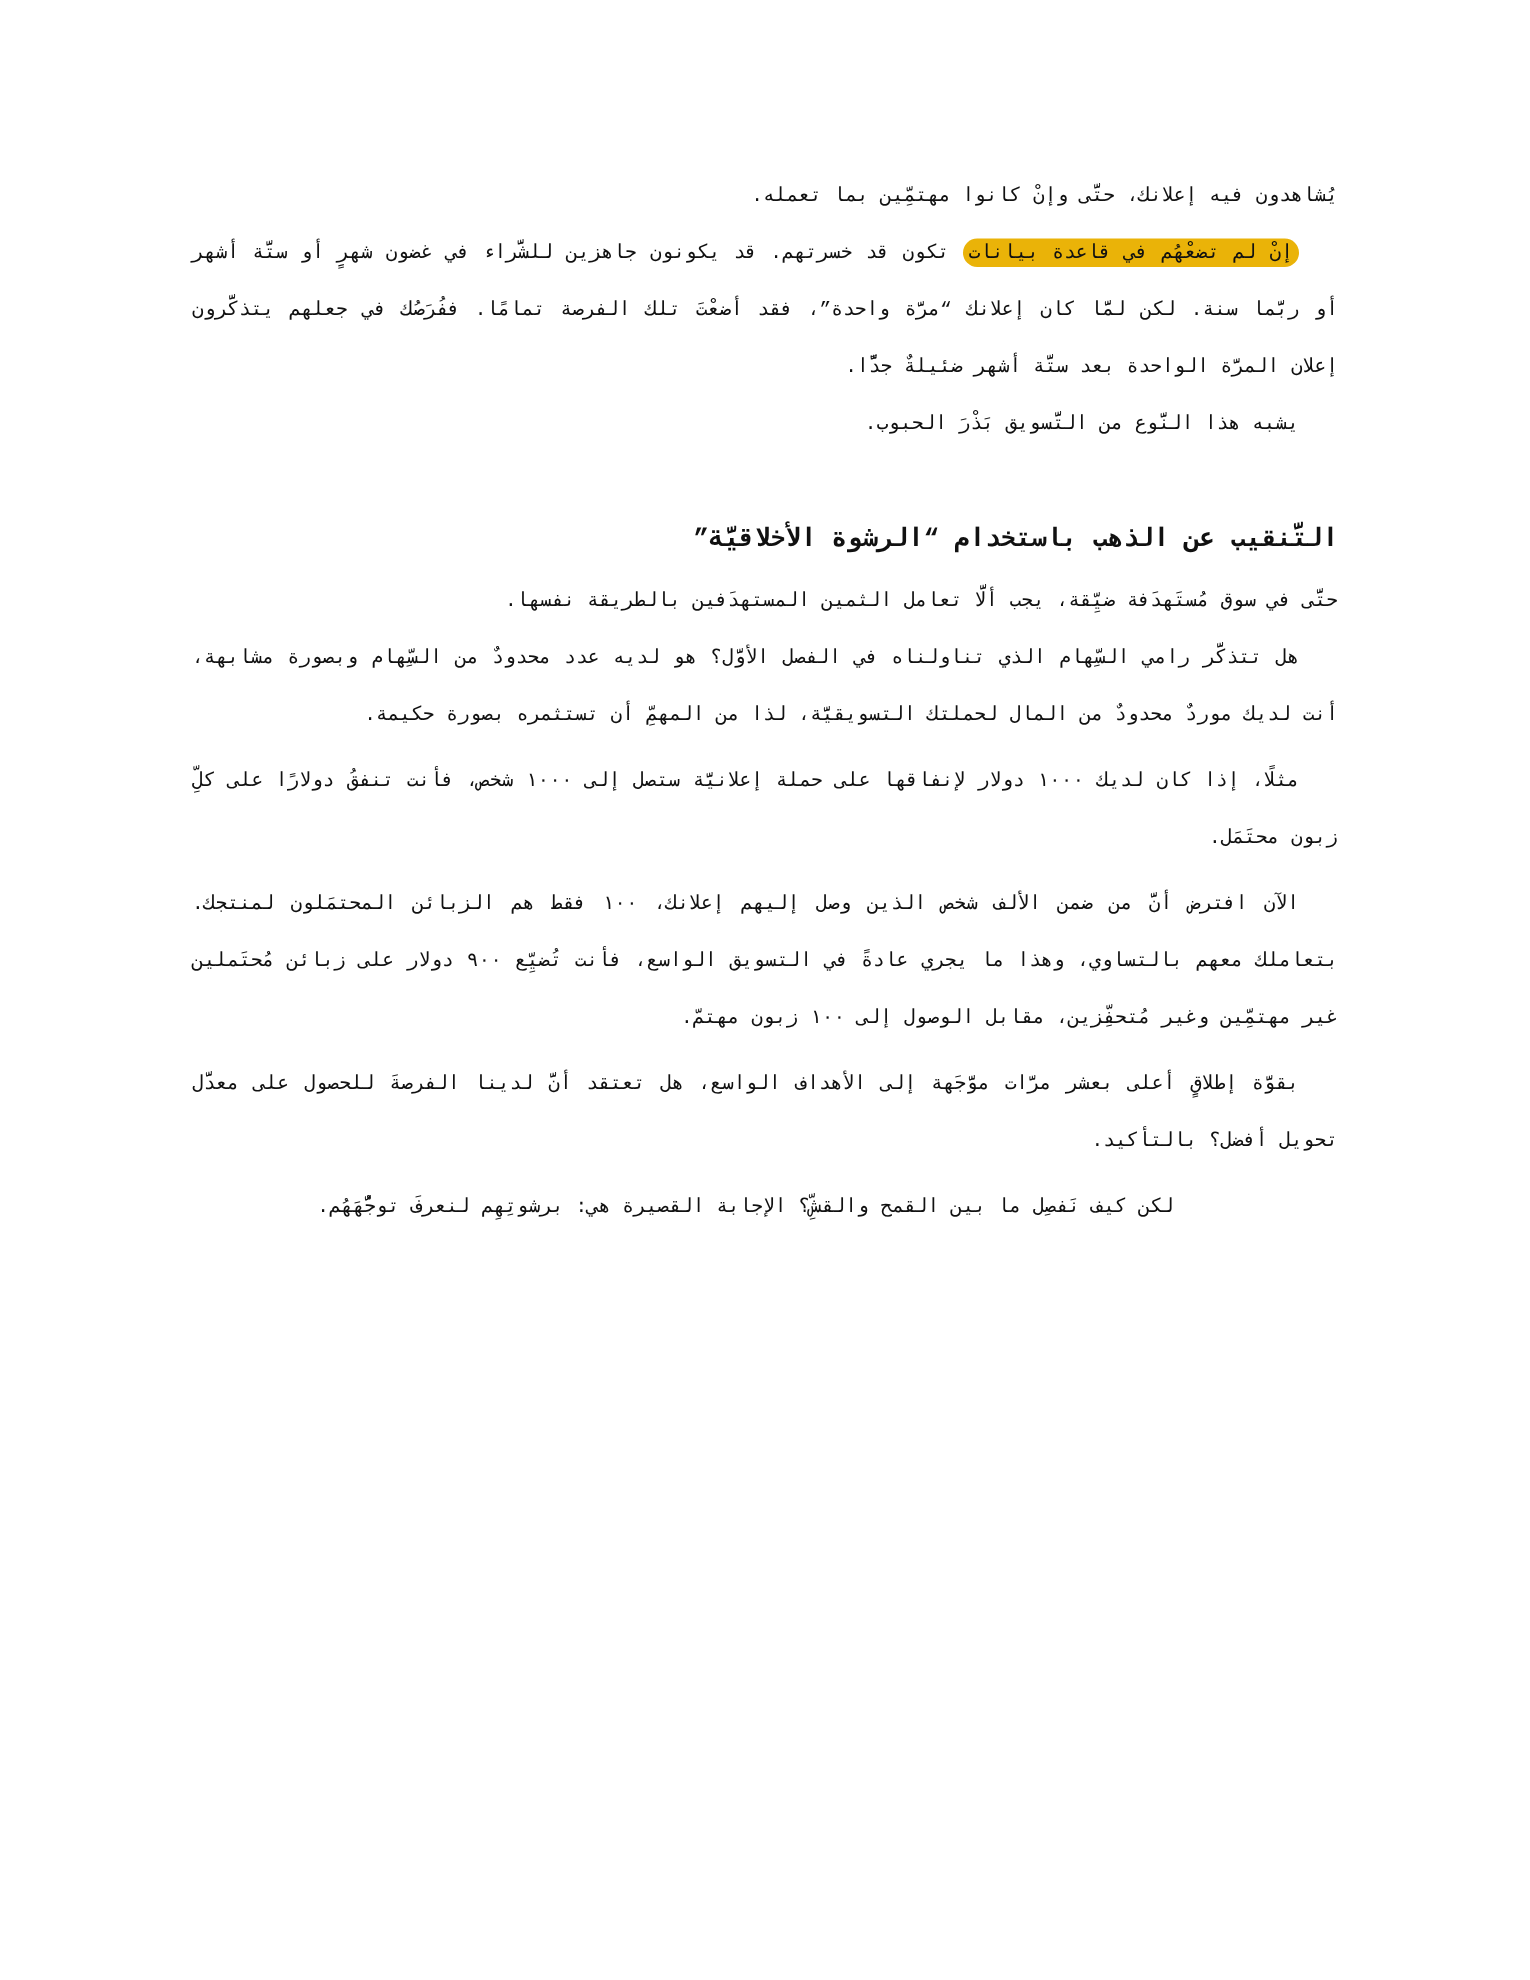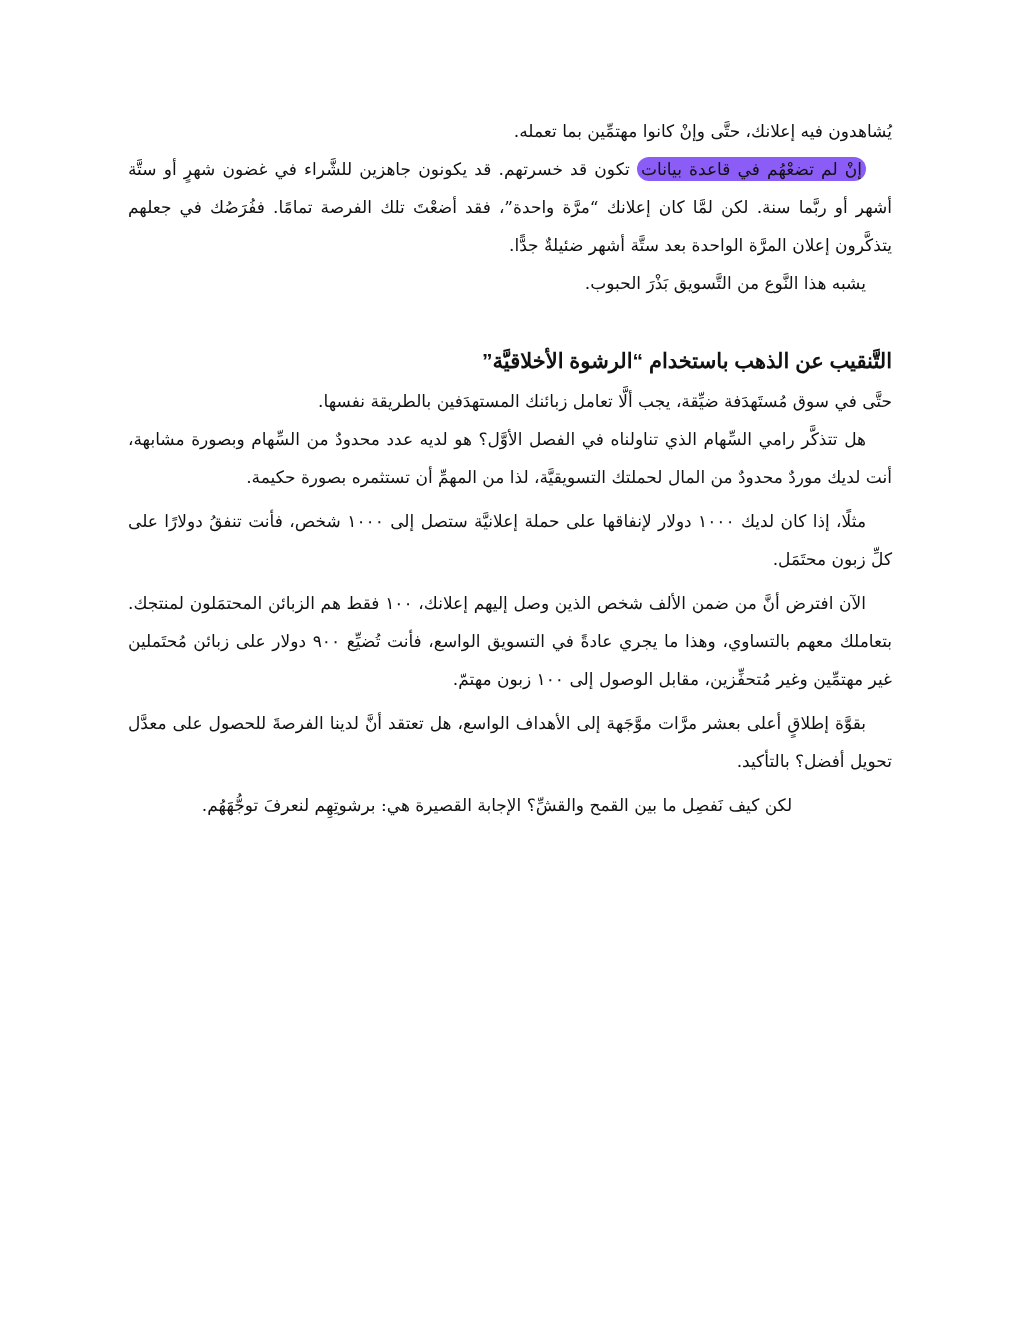--- a/index.html
+++ b/index.html
@@ -17,36 +17,37 @@
     }
     .page {
       position: absolute;
       left: 128px;
       top: 112px;
       width: 764px;
       direction: rtl;
       text-align: justify;
     }
     .p {
-      font-size: 17px;
+      font-size: 13px;
       line-height: 38px;
       margin: 0;
+      font-family: Liberation Mono, monospace;
     }
     .p.indent { text-indent: 26px; }
     .p.gap { margin-top: 6px; }
     .p.last-center { text-align: center; }
     .highlight {
-      background: #8b5cf6;
+      background: #eab308;
       border-radius: 12px;
       padding: 2px 4px;
     }
     .heading {
-      font-family: Liberation Sans, sans-serif;
+      font-family: Liberation Mono, monospace;
       font-weight: bold;
-      font-size: 21px;
+      font-size: 17px;
       line-height: 30px;
       margin: 44px 0 6px 0;
     }
     .note {
       font-size: 14px;
       font-weight: bold;
       line-height: 36px;
       margin: 4px 0 6px 0;
     }
   </style>
@@ -56,21 +57,21 @@
 <div class="page">
 
   <p class="p">يُشاهدون فيه إعلانك، حتَّى وإنْ كانوا مهتمِّين بما تعمله.</p>
 
   <p class="p indent"><span class="highlight">إنْ لم تضعْهُم في قاعدة بيانات</span><span> تكون قد خسرتهم. قد يكونون جاهزين للشَّراء في غضون شهرٍ أو ستَّة أشهر أو ربَّما سنة. لكن لمَّا كان إعلانك “مرَّة واحدة”، فقد أضعْتَ تلك الفرصة تمامًا. ففُرَصُك في جعلهم يتذكَّرون إعلان المرَّة الواحدة بعد ستَّة أشهر ضئيلةٌ جدًّا.</span></p>
 
   <p class="p indent">يشبه هذا النَّوع من التَّسويق بَذْرَ الحبوب.</p>
 
   <h2 class="heading">التَّنقيب عن الذهب باستخدام “الرشوة الأخلاقيَّة”</h2>
 
-  <p class="p">حتَّى في سوق مُستَهدَفة ضيِّقة، يجب ألَّا تعامل زبائنك المستهدَفين بالطريقة نفسها.</p>
+  <p class="p">حتَّى في سوق مُستَهدَفة ضيِّقة، يجب ألَّا تعامل الثمين المستهدَفين بالطريقة نفسها.</p>
 
 
   <p class="p indent">هل تتذكَّر رامي السِّهام الذي تناولناه في الفصل الأوَّل؟ هو لديه عدد محدودٌ من السِّهام وبصورة مشابهة، أنت لديك موردٌ محدودٌ من المال لحملتك التسويقيَّة، لذا من المهمِّ أن تستثمره بصورة حكيمة.</p>
   <p class="p indent gap">مثلًا، إذا كان لديك ١٠٠٠ دولار لإنفاقها على حملة إعلانيَّة ستصل إلى ١٠٠٠ شخص، فأنت تنفقُ دولارًا على كلِّ زبون محتَمَل.</p>
   <p class="p indent gap">الآن افترض أنَّ من ضمن الألف شخص الذين وصل إليهم إعلانك، ١٠٠ فقط هم الزبائن المحتمَلون لمنتجك. بتعاملك معهم بالتساوي، وهذا ما يجري عادةً في التسويق الواسع، فأنت تُضيِّع ٩٠٠ دولار على زبائن مُحتَملين غير مهتمِّين وغير مُتحفِّزين، مقابل الوصول إلى ١٠٠ زبون مهتمّ.</p>
   <p class="p indent gap">بقوَّة إطلاقٍ أعلى بعشر مرَّات موَّجَهة إلى الأهداف الواسع، هل تعتقد أنَّ لدينا الفرصةَ للحصول على معدَّل تحويل أفضل؟ بالتأكيد.</p>
 
   <p class="p indent gap last-center">لكن كيف نَفصِل ما بين القمح والقشِّ؟ الإجابة القصيرة هي: برشوتِهِم لنعرفَ توجُّهَهُم.</p>
 
 </div>

